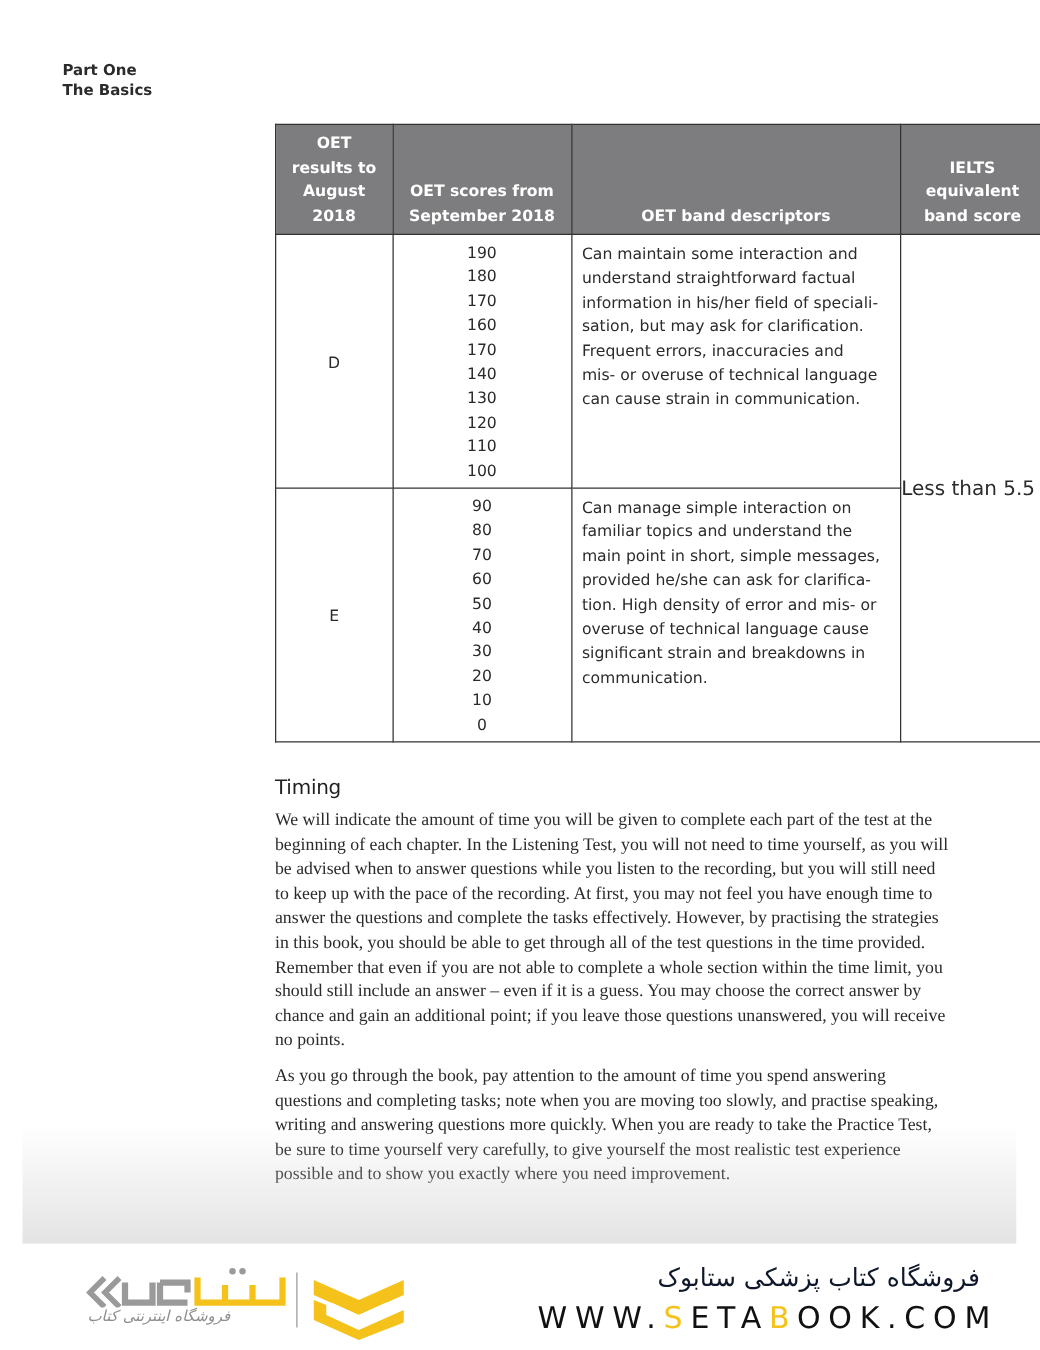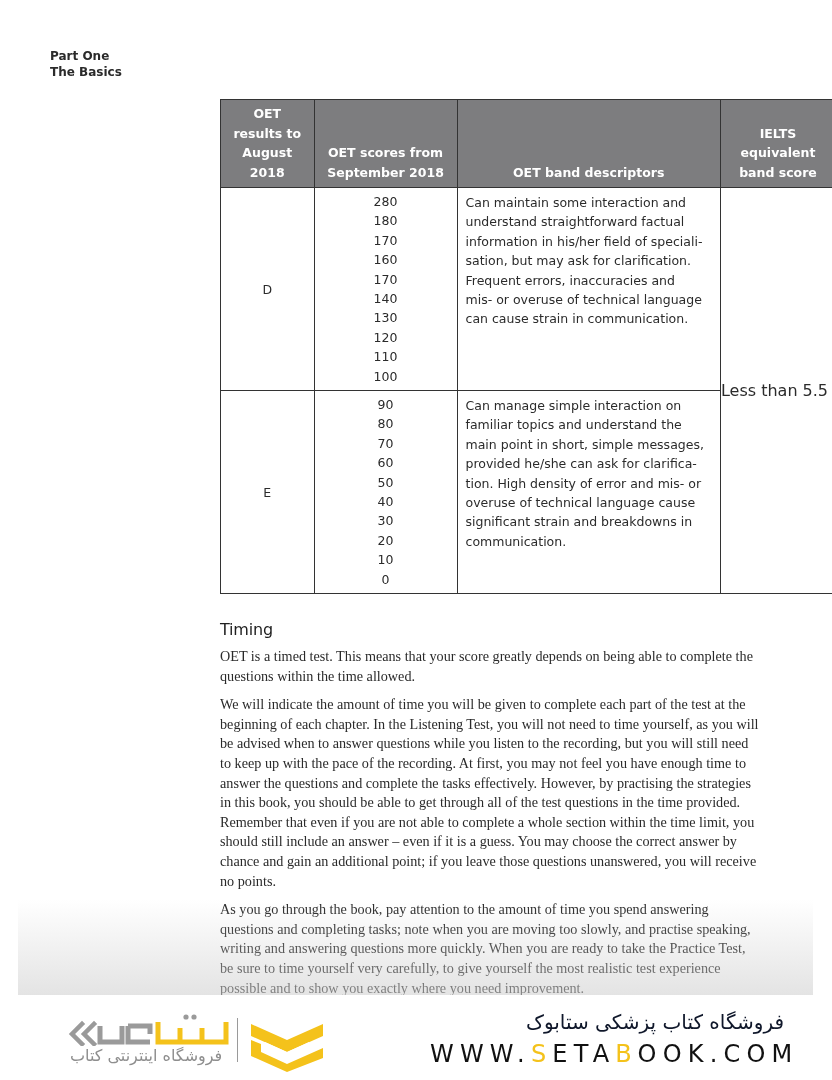--- a/index.html
+++ b/index.html
@@ -41,21 +41,21 @@
     margin:0 0 9px 0; font-family:"Liberation Serif", serif; font-size:14.2px; line-height:19.6px; color:#2a2a2a;
   }
 
   .fade {
     position:absolute; left:18px; width:795px; top:900px; height:95px;
     background:linear-gradient(to bottom, rgba(255,255,255,0) 0%, rgba(205,205,205,0.55) 100%);
     pointer-events:none;
   }
   .footer { position:absolute; left:0; top:995px; width:832px; height:85px; background:#ffffff; }
   .logo-word { position:absolute; left:66px; top:1014px; }
-  .logo-sub { position:absolute; left:70px; top:1046px; font-size:16px; color:#8e8e8e; direction:rtl; }
+  .logo-sub { position:absolute; left:70px; top:1046px; font-size:12px; color:#8e8e8e; direction:rtl;font-style:italic; }
   .logo-divider { position:absolute; left:237px; top:1018px; width:1px; height:44px; background:#9a9a9a; }
   .logo-mark { position:absolute; left:247px; top:1018px; }
   .shop-fa { position:absolute; right:48px; top:1010px; font-size:20px; color:#0f172a; direction:rtl; }
   .shop-url { position:absolute; left:430px; top:1040px; font-size:24px; letter-spacing:6.2px; color:#111; font-family:"DejaVu Sans", sans-serif; }
   .shop-url .hl { color:#f4c21b; }
 </style>
 </head>
 <body>
 
 <div class="running-head">
@@ -83,21 +83,21 @@
         <div>IELTS</div>
         <div>equivalent</div>
         <div>band score</div>
       </th>
     </tr>
   </thead>
   <tbody>
     <tr class="rowD">
       <td class="grade">D</td>
       <td class="scores">
-        <div>280</div>
+        <div>190</div>
         <div>180</div>
         <div>170</div>
         <div>160</div>
         <div>170</div>
         <div>140</div>
         <div>130</div>
         <div>120</div>
         <div>110</div>
         <div>100</div>
       </td>
@@ -135,21 +135,20 @@
         <div>overuse of technical language cause</div>
         <div>significant strain and breakdowns in</div>
         <div>communication.</div>
       </td>
     </tr>
   </tbody>
 </table>
 
 <div class="section">
   <h2>Timing</h2>
-  <p>OET is a timed test. This means that your score greatly depends on being able to complete the questions within the time allowed.</p>
   <p>We will indicate the amount of time you will be given to complete each part of the test at the beginning of each chapter. In the Listening Test, you will not need to time yourself, as you will be advised when to answer questions while you listen to the recording, but you will still need to keep up with the pace of the recording. At first, you may not feel you have enough time to answer the questions and complete the tasks effectively. However, by practising the strategies in this book, you should be able to get through all of the test questions in the time provided. Remember that even if you are not able to complete a whole section within the time limit, you should still include an answer – even if it is a guess. You may choose the correct answer by chance and gain an additional point; if you leave those questions unanswered, you will receive no points.</p>
   <p>As you go through the book, pay attention to the amount of time you spend answering questions and completing tasks; note when you are moving too slowly, and practise speaking, writing and answering questions more quickly. When you are ready to take the Practice Test, be sure to time yourself very carefully, to give yourself the most realistic test experience possible and to show you exactly where you need improvement.</p>
 </div>
 
 <div class="fade"></div>
 
 <div class="footer"></div>
 
 <div class="logo-word">
   <svg width="170" height="32" viewBox="0 0 170 32">

